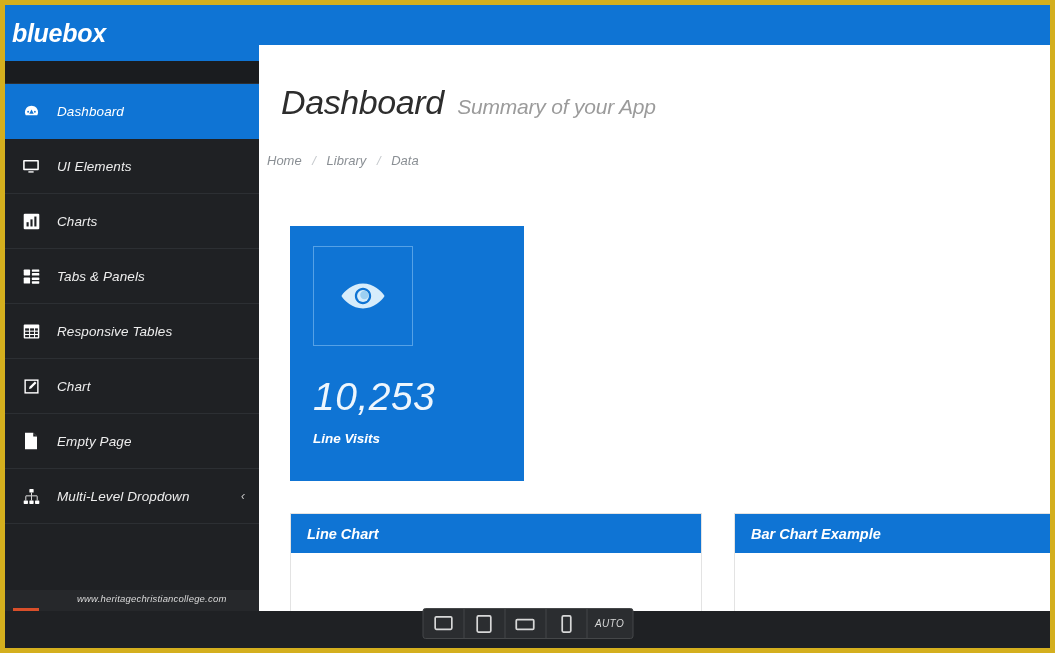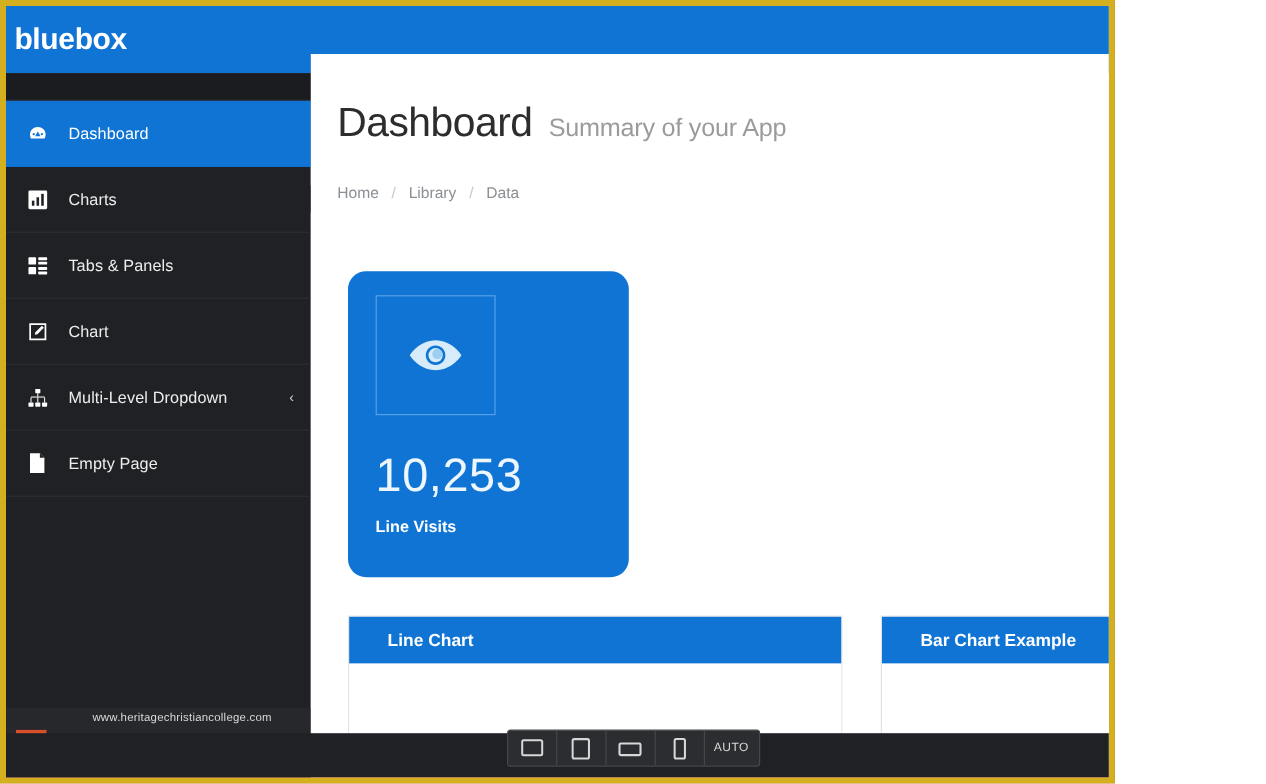--- a/index.html
+++ b/index.html
@@ -5,24 +5,25 @@
 <style>
   * { box-sizing: border-box; margin: 0; padding: 0; }
   html, body {
     width: 1055px; height: 653px;
     font-family: "Liberation Sans", sans-serif;
     background: #ffffff;
     overflow: hidden;
   }
   #page {
     position: relative;
-    width: 929px; height: 653px;
+    width: 1055px; height: 653px;
     border: 5px solid #d4af1e;
-    background: #c2410c;
+    background: #ef4444;
     overflow: hidden;
+    font-style: italic;
   }
   .inner {
     position: relative;
     width: 1045px; height: 643px;
     overflow: hidden;
     background: #ffffff;
   }
 
   
   .topbar {
@@ -156,21 +157,21 @@
   }
   .page-sub {
     display: inline-block;
     font-size: 21px;
     color: #9b9b9b;
     font-weight: normal;
     margin-left: 9px;
     letter-spacing: -0.2px;
   }
   .breadcrumb {
-    margin: 31px 0 0 22px;
+    margin: 31px 0 0 8px;
     font-size: 13px;
     color: #8a8f94;
   }
   .breadcrumb a {
     color: #8a8f94;
     text-decoration: none;
   }
   .breadcrumb .sep {
     color: #c4c8cc;
     margin: 0 7px;
@@ -181,21 +182,20 @@
     position: absolute;
     top: 181px; left: 31px;
     display: flex;
     gap: 30px;
   }
   .card {
     width: 234px; height: 255px;
     background: #0f74d4;
     position: relative;
     flex: 0 0 234px;
-    border-radius: 15px;
   }
   .card-iconbox {
     position: absolute;
     left: 23px; top: 20px;
     width: 100px; height: 100px;
     border: 1px solid #55a1e6;
     display: flex;
     align-items: center;
     justify-content: center;
   }
@@ -226,21 +226,21 @@
   .panel {
     width: 412px;
     background: #ffffff;
     border: 1px solid #e3e3e3;
   }
   .panel-head {
     height: 39px;
     background: #0f74d4;
     display: flex;
     align-items: center;
-    padding-left: 32px;
+    padding-left: 16px;
     color: #ffffff;
     font-size: 14.5px;
     font-weight: bold;
   }
   .panel-body {
     height: 86px;
     background: #ffffff;
     position: relative;
   }
   .axis-tick {
@@ -304,20 +304,30 @@
         <svg width="17" height="17" viewBox="0 0 24 24" fill="#ffffff">
           <path d="M12 4C6.9 4 2.8 8 2.8 13c0 1.6.4 3.1 1.2 4.4h16c.8-1.3 1.2-2.8 1.2-4.4C21.2 8 17.1 4 12 4z"></path>
           <circle cx="7.2" cy="12.4" r="1.3" fill="#0f74d4"></circle>
           <circle cx="16.8" cy="12.4" r="1.3" fill="#0f74d4"></circle>
           <path d="M12 9.2l3.2 5.8h-6.4z" fill="#0f74d4"></path>
         </svg>
       </span>
       <span class="nav-label">Dashboard</span>
     </div>
 
+    <div class="nav-item">
+      <span class="nav-icon">
+        <svg width="18" height="18" viewBox="0 0 24 24" fill="#ffffff">
+          <rect x="1.5" y="4" width="21" height="13.5" rx="1.2"></rect>
+          <rect x="3.6" y="6" width="16.8" height="9.5" fill="#1f2124"></rect>
+          <rect x="8.5" y="19" width="7" height="1.8"></rect>
+        </svg>
+      </span>
+      <span class="nav-label">UI Elements</span>
+    </div>
 
     <div class="nav-item">
       <span class="nav-icon">
         <svg width="17" height="17" viewBox="0 0 24 24" fill="#ffffff">
           <rect x="1" y="1" width="22" height="22" rx="1.6"></rect>
           <rect x="5" y="13" width="3" height="6" fill="#1f2124"></rect>
           <rect x="10.5" y="9" width="3" height="10" fill="#1f2124"></rect>
           <rect x="16" y="5" width="3" height="14" fill="#1f2124"></rect>
         </svg>
       </span>
@@ -332,58 +342,75 @@
           <rect x="12.5" y="2" width="10.5" height="3.4" rx="0.8"></rect>
           <rect x="12.5" y="7.2" width="10.5" height="3.4" rx="0.8"></rect>
           <rect x="1" y="13.5" width="9" height="8.5" rx="1"></rect>
           <rect x="12.5" y="13.5" width="10.5" height="3.4" rx="0.8"></rect>
           <rect x="12.5" y="18.7" width="10.5" height="3.4" rx="0.8"></rect>
         </svg>
       </span>
       <span class="nav-label">Tabs &amp; Panels</span>
     </div>
 
+    <div class="nav-item">
+      <span class="nav-icon">
+        <svg width="17" height="17" viewBox="0 0 24 24" fill="#ffffff">
+          <rect x="1" y="2" width="22" height="20" rx="1.4"></rect>
+          <rect x="3" y="7.6" width="5.6" height="3.2" fill="#1f2124"></rect>
+          <rect x="10" y="7.6" width="5.6" height="3.2" fill="#1f2124"></rect>
+          <rect x="17" y="7.6" width="4" height="3.2" fill="#1f2124"></rect>
+          <rect x="3" y="12.3" width="5.6" height="3.2" fill="#1f2124"></rect>
+          <rect x="10" y="12.3" width="5.6" height="3.2" fill="#1f2124"></rect>
+          <rect x="17" y="12.3" width="4" height="3.2" fill="#1f2124"></rect>
+          <rect x="3" y="17" width="5.6" height="3" fill="#1f2124"></rect>
+          <rect x="10" y="17" width="5.6" height="3" fill="#1f2124"></rect>
+          <rect x="17" y="17" width="4" height="3" fill="#1f2124"></rect>
+        </svg>
+      </span>
+      <span class="nav-label">Responsive Tables</span>
+    </div>
 
     <div class="nav-item">
       <span class="nav-icon">
         <svg width="17" height="17" viewBox="0 0 24 24" fill="#ffffff">
           <path d="M2 2h20v20H2z"></path>
           <path d="M4 4h16v16H4z" fill="#1f2124"></path>
           <path d="M16.8 4.9l2.3 2.3-7.6 7.6-3 .7.7-3z" fill="#ffffff"></path>
         </svg>
       </span>
       <span class="nav-label">Chart</span>
+    </div>
+
+    <div class="nav-item">
+      <span class="nav-icon">
+        <svg width="16" height="18" viewBox="0 0 20 24" fill="#ffffff">
+          <path d="M2 1h11l5 5v17H2z"></path>
+          <path d="M13 1v5h5z" fill="#1f2124"></path>
+        </svg>
+      </span>
+      <span class="nav-label">Empty Page</span>
     </div>
 
     <div class="nav-item">
       <span class="nav-icon">
         <svg width="17" height="17" viewBox="0 0 24 24" fill="#ffffff">
           <rect x="9" y="1.5" width="6" height="5" rx="0.8"></rect>
           <rect x="1" y="17.5" width="6" height="5" rx="0.8"></rect>
           <rect x="9" y="17.5" width="6" height="5" rx="0.8"></rect>
           <rect x="17" y="17.5" width="6" height="5" rx="0.8"></rect>
           <rect x="11.4" y="6.5" width="1.2" height="4.2"></rect>
           <rect x="4" y="10.5" width="16" height="1.2"></rect>
           <rect x="3.4" y="11.5" width="1.2" height="6"></rect>
           <rect x="11.4" y="11.5" width="1.2" height="6"></rect>
           <rect x="19.4" y="11.5" width="1.2" height="6"></rect>
         </svg>
       </span>
       <span class="nav-label">Multi-Level Dropdown</span>
       <span class="nav-caret">‹</span>
-    </div>
-
-    <div class="nav-item">
-      <span class="nav-icon">
-        <svg width="16" height="18" viewBox="0 0 20 24" fill="#ffffff">
-          <path d="M2 1h11l5 5v17H2z"></path>
-          <path d="M13 1v5h5z" fill="#1f2124"></path>
-        </svg>
-      </span>
-      <span class="nav-label">Empty Page</span>
     </div>
   </nav>
 
   <div class="logo-block">
     <div class="logo-url">www.heritagechristiancollege.com</div>
     <div class="logo-row">
       <span class="logo-shield">W</span>
       <span class="logo-web">Web</span>
       <span class="logo-themez">Themez</span>
     </div>

